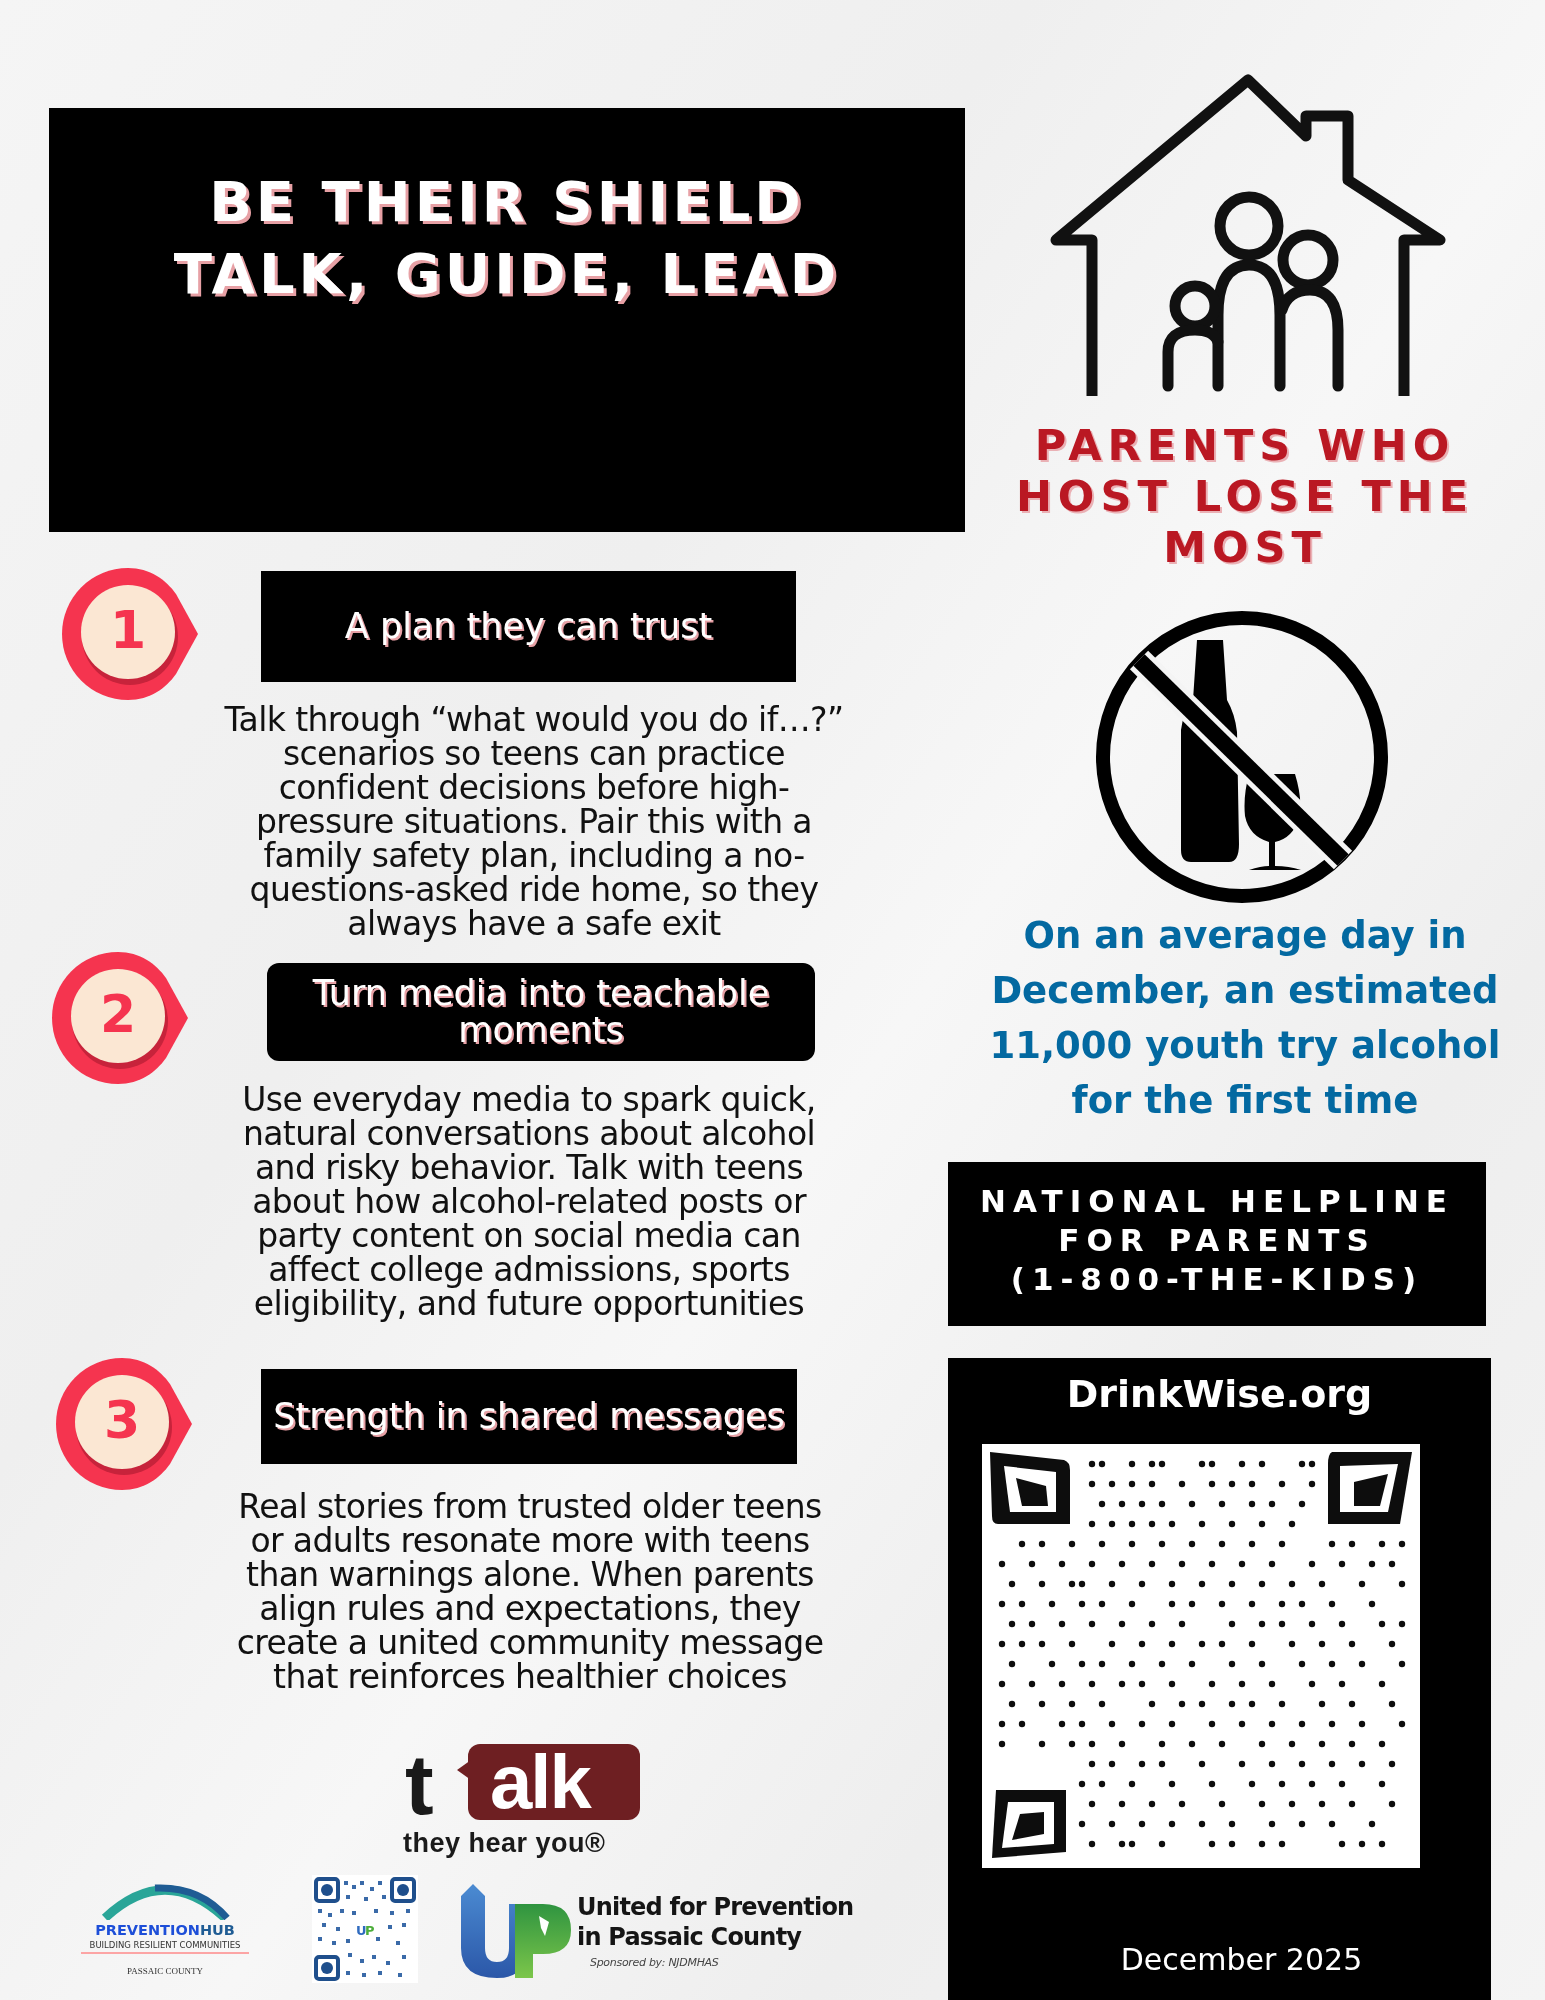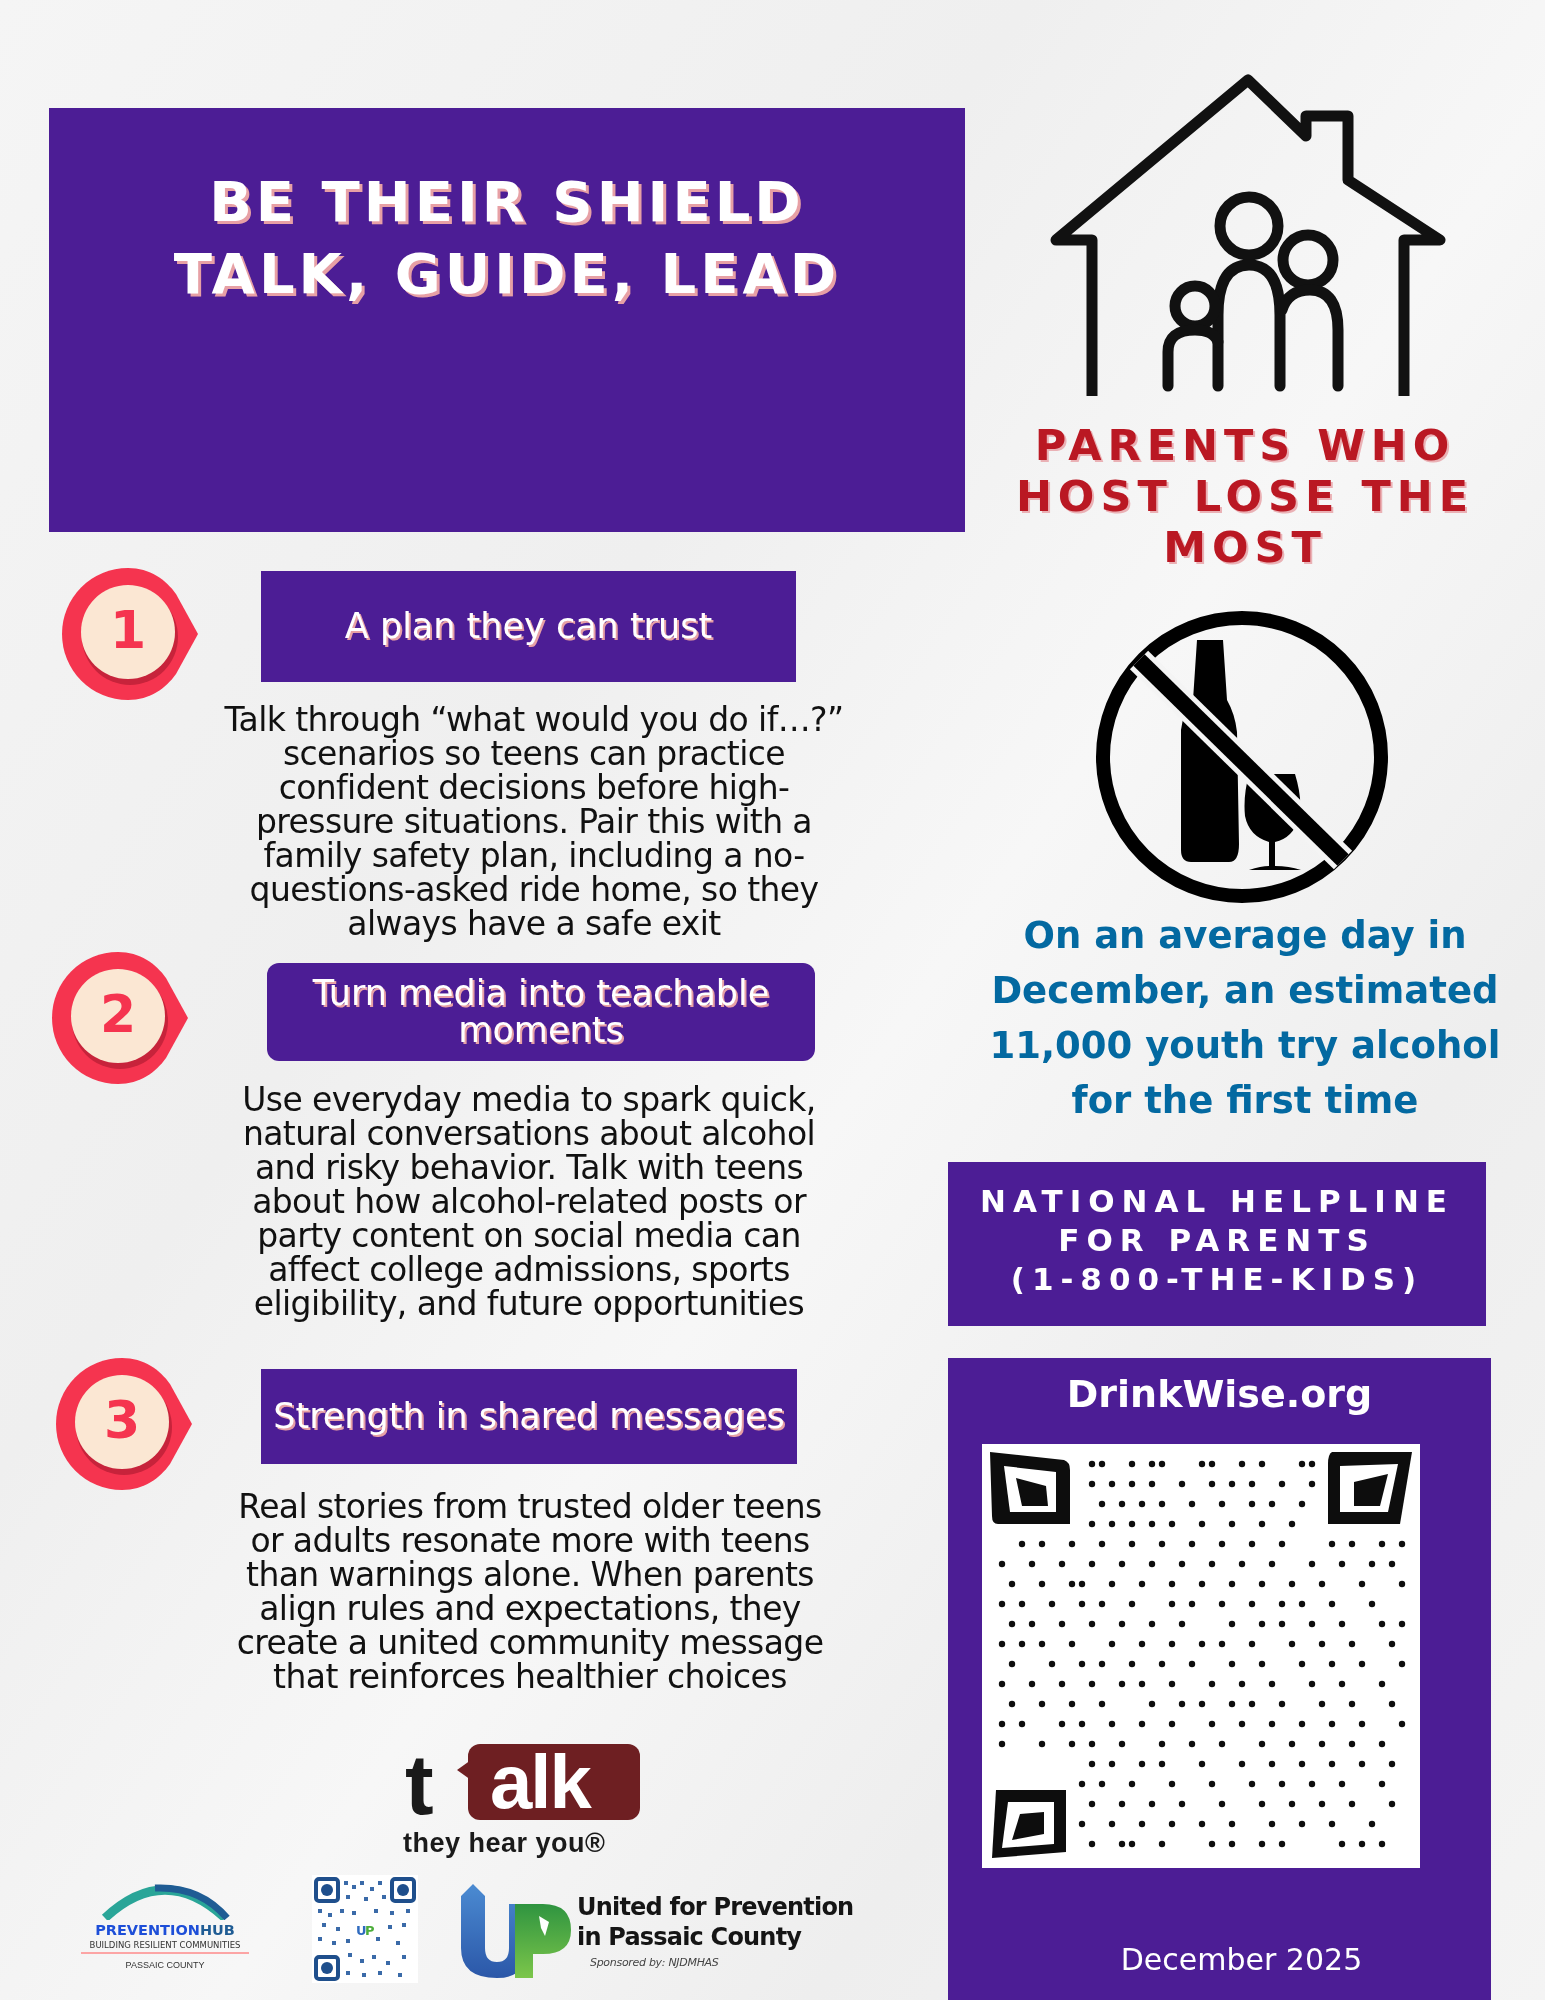--- a/index.html
+++ b/index.html
@@ -4,21 +4,21 @@
 <style>
   * { box-sizing: border-box; margin: 0; padding: 0; }
   html, body { width: 1545px; height: 2000px; overflow: hidden; }
   body {
     position: relative;
     background: linear-gradient(125deg, #f5f5f5 0%, #efefef 35%, #f7f7f7 55%, #eeeeee 75%, #f4f4f4 100%);
     font-family: "Liberation Sans", sans-serif;
     color: #111;
   }
   .abs { position: absolute; }
-  .red-box { background: #4c1d95; }
+  .red-box { background: #000000; }
 
   
   .hero { left: 49px; top: 108px; width: 916px; height: 424px; }
   .hero-title {
     position: absolute; left: 0; width: 100%; text-align: center;
     color: #fff; font-family: "DejaVu Sans", sans-serif; font-weight: bold;
     font-size: 56px; letter-spacing: 4px; line-height: 1;
     text-shadow: 3px 3px 0 #e7a0a5;
   }
   .hero-title.l1 { top: 66px; }
@@ -79,21 +79,21 @@
   .talk-t {
     position: absolute; left: 2px; top: 4px; font-family: "Liberation Sans", sans-serif; font-weight: bold; font-size: 86px; color: #1a1a1a; line-height: 76px;
   }
   .talk-tag {
     position: absolute; left: 0; top: 86px; font-family: "Liberation Sans", sans-serif; font-weight: bold; font-size: 27px; color: #1a1a1a; letter-spacing: 0.5px;
   }
   .hub { left: 75px; top: 1880px; width: 180px; height: 110px; text-align: center; }
   .hub-name { font-family: "DejaVu Sans", sans-serif; font-weight: bold; font-size: 14.5px; margin-top: 2px; }
   .hub-name .p1 { color: #1d4ed8; } .hub-name .p2 { color: #1f5c94; }
   .hub-tag { font-family: "DejaVu Sans", sans-serif; font-size: 8.5px; color: #333; border-bottom: 2px solid #fca5a5; padding-bottom: 2px; margin: 2px 6px 0; }
-  .hub-county { font-family: Liberation Sans, sans-serif; font-size: 9px; color: #333; margin-top: 6px; }
+  .hub-county { font-family: Liberation Serif, serif; font-size: 9px; color: #333; margin-top: 12px; }
   .mini-qr { left: 312px; top: 1875px; width: 106px; height: 108px; background: #fff; }
   .up-logo { left: 457px; top: 1882px; width: 400px; height: 110px; }
   .up-text {
     position: absolute; left: 120px; top: 10px; font-family: "DejaVu Sans", sans-serif; font-weight: bold;
     font-size: 24px; line-height: 30px; color: #151515; letter-spacing: -0.8px;
   }
   .up-sponsor {
     position: absolute; left: 133px; top: 74px; font-family: "DejaVu Sans", sans-serif; font-style: italic;
     font-size: 11px; color: #444; letter-spacing: -0.3px;
   }

